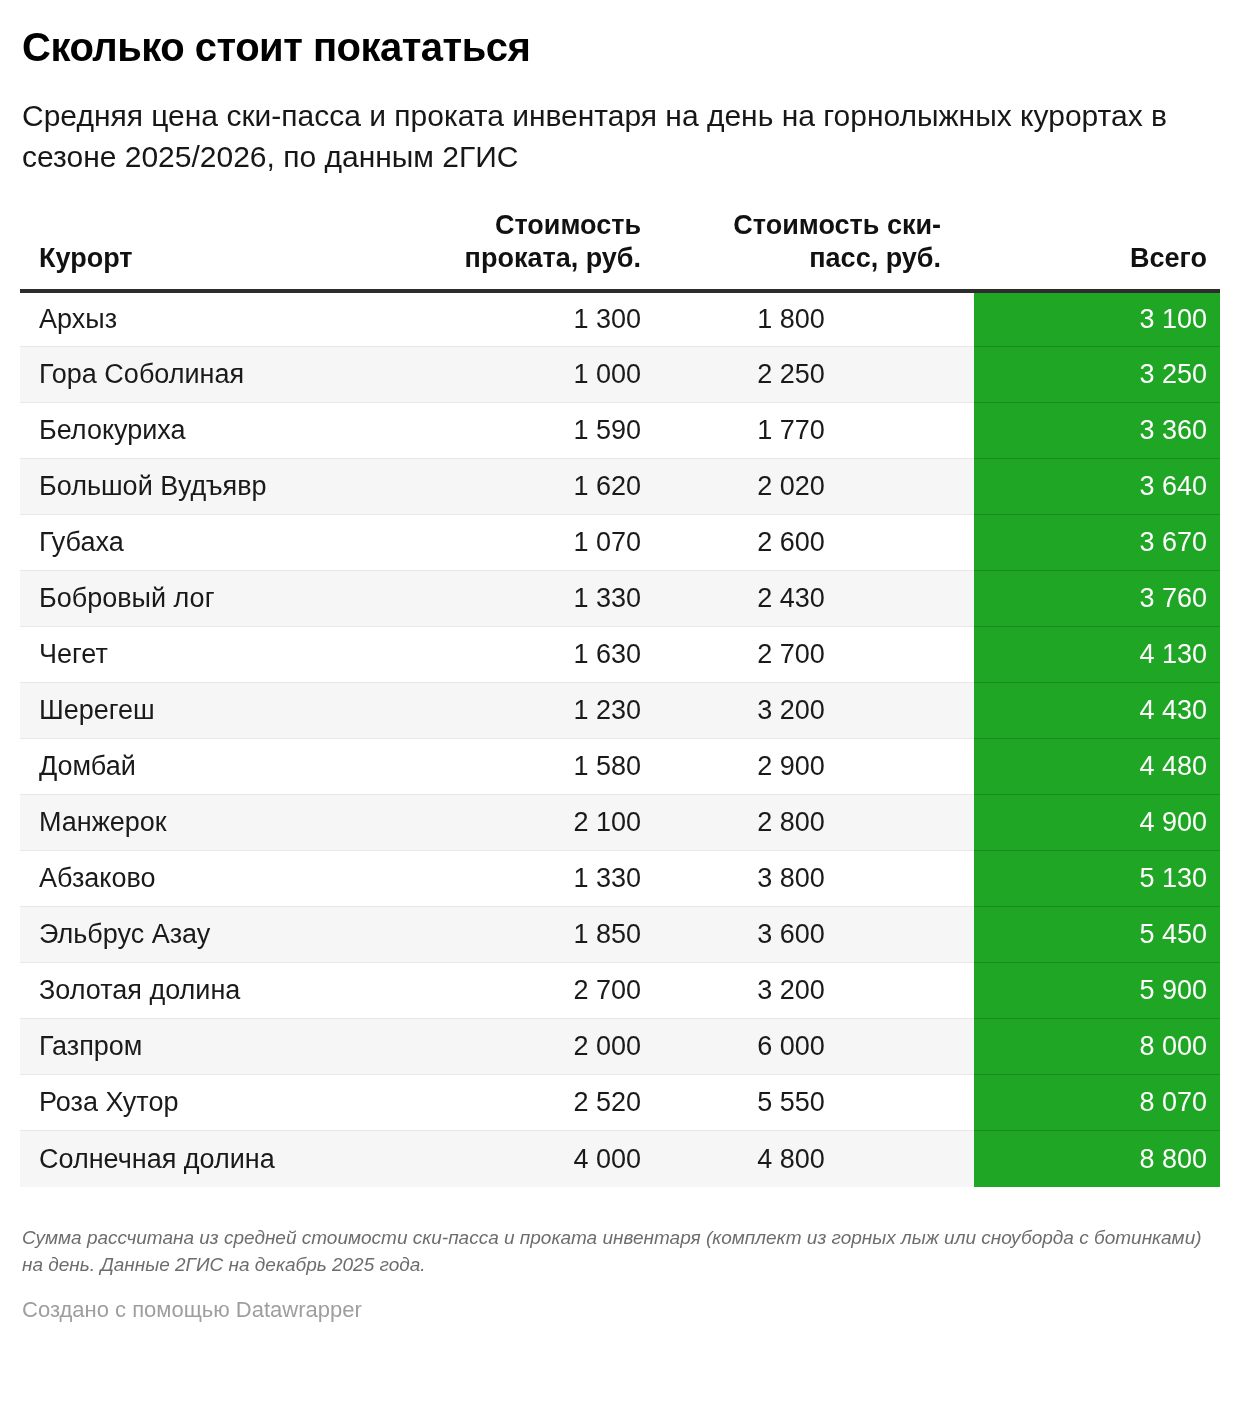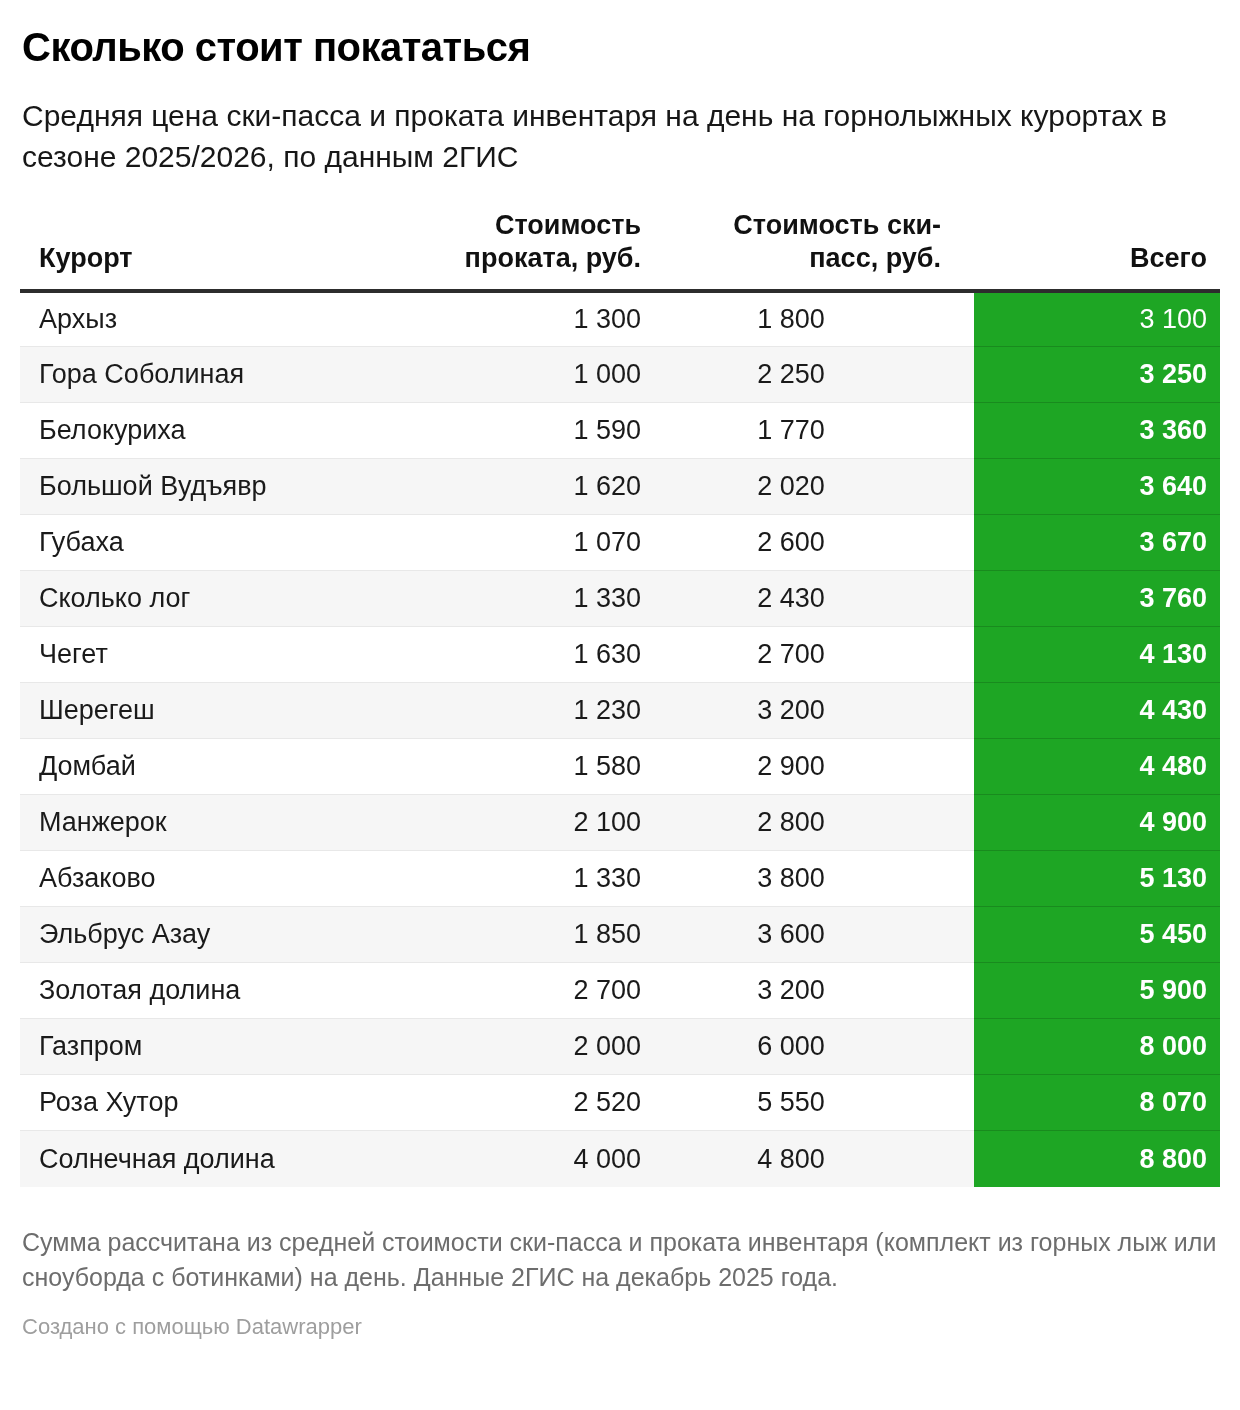--- a/index.html
+++ b/index.html
@@ -67,24 +67,25 @@
   tbody tr + tr td{border-top:1px solid var(--sep);}
   td.resort{text-align:left;padding-left:19px;}
   td.num{text-align:right;}
   td.skipass{padding-right:33px;text-align:center;}
   td.total{
     background:var(--total-bg) !important;
     color:var(--total-text);
     text-align:right;
     padding-right:13px;
   }
-  tbody tr + tr td.total{border-top:1px solid rgba(0,0,0,0.16);font-weight:bold;}
+  tbody tr + tr td.total{border-top:1px solid rgba(0,0,0,0.16);}
   p.notes{
     margin:38px 0 0 2px;
-    font-size:25px;
+    font-style:italic;
+    font-size:19px;
     line-height:1.42;
     color:#6d6d6d;
     max-width:1200px;
   }
   p.credit{
     margin:18px 0 0 2px;
     font-size:22px;
     color:#9e9e9e;
   }
 </style>
@@ -148,21 +149,21 @@
   </tr>
 
   <tr>
     <td class="resort">Губаха</td>
     <td class="num">1 070</td>
     <td class="num skipass">2 600</td>
     <td class="num total">3 670</td>
   </tr>
 
   <tr>
-    <td class="resort">Сколько лог</td>
+    <td class="resort">Бобровый лог</td>
     <td class="num">1 330</td>
     <td class="num skipass">2 430</td>
     <td class="num total">3 760</td>
   </tr>
 
   <tr>
     <td class="resort">Чегет</td>
     <td class="num">1 630</td>
     <td class="num skipass">2 700</td>
     <td class="num total">4 130</td>

